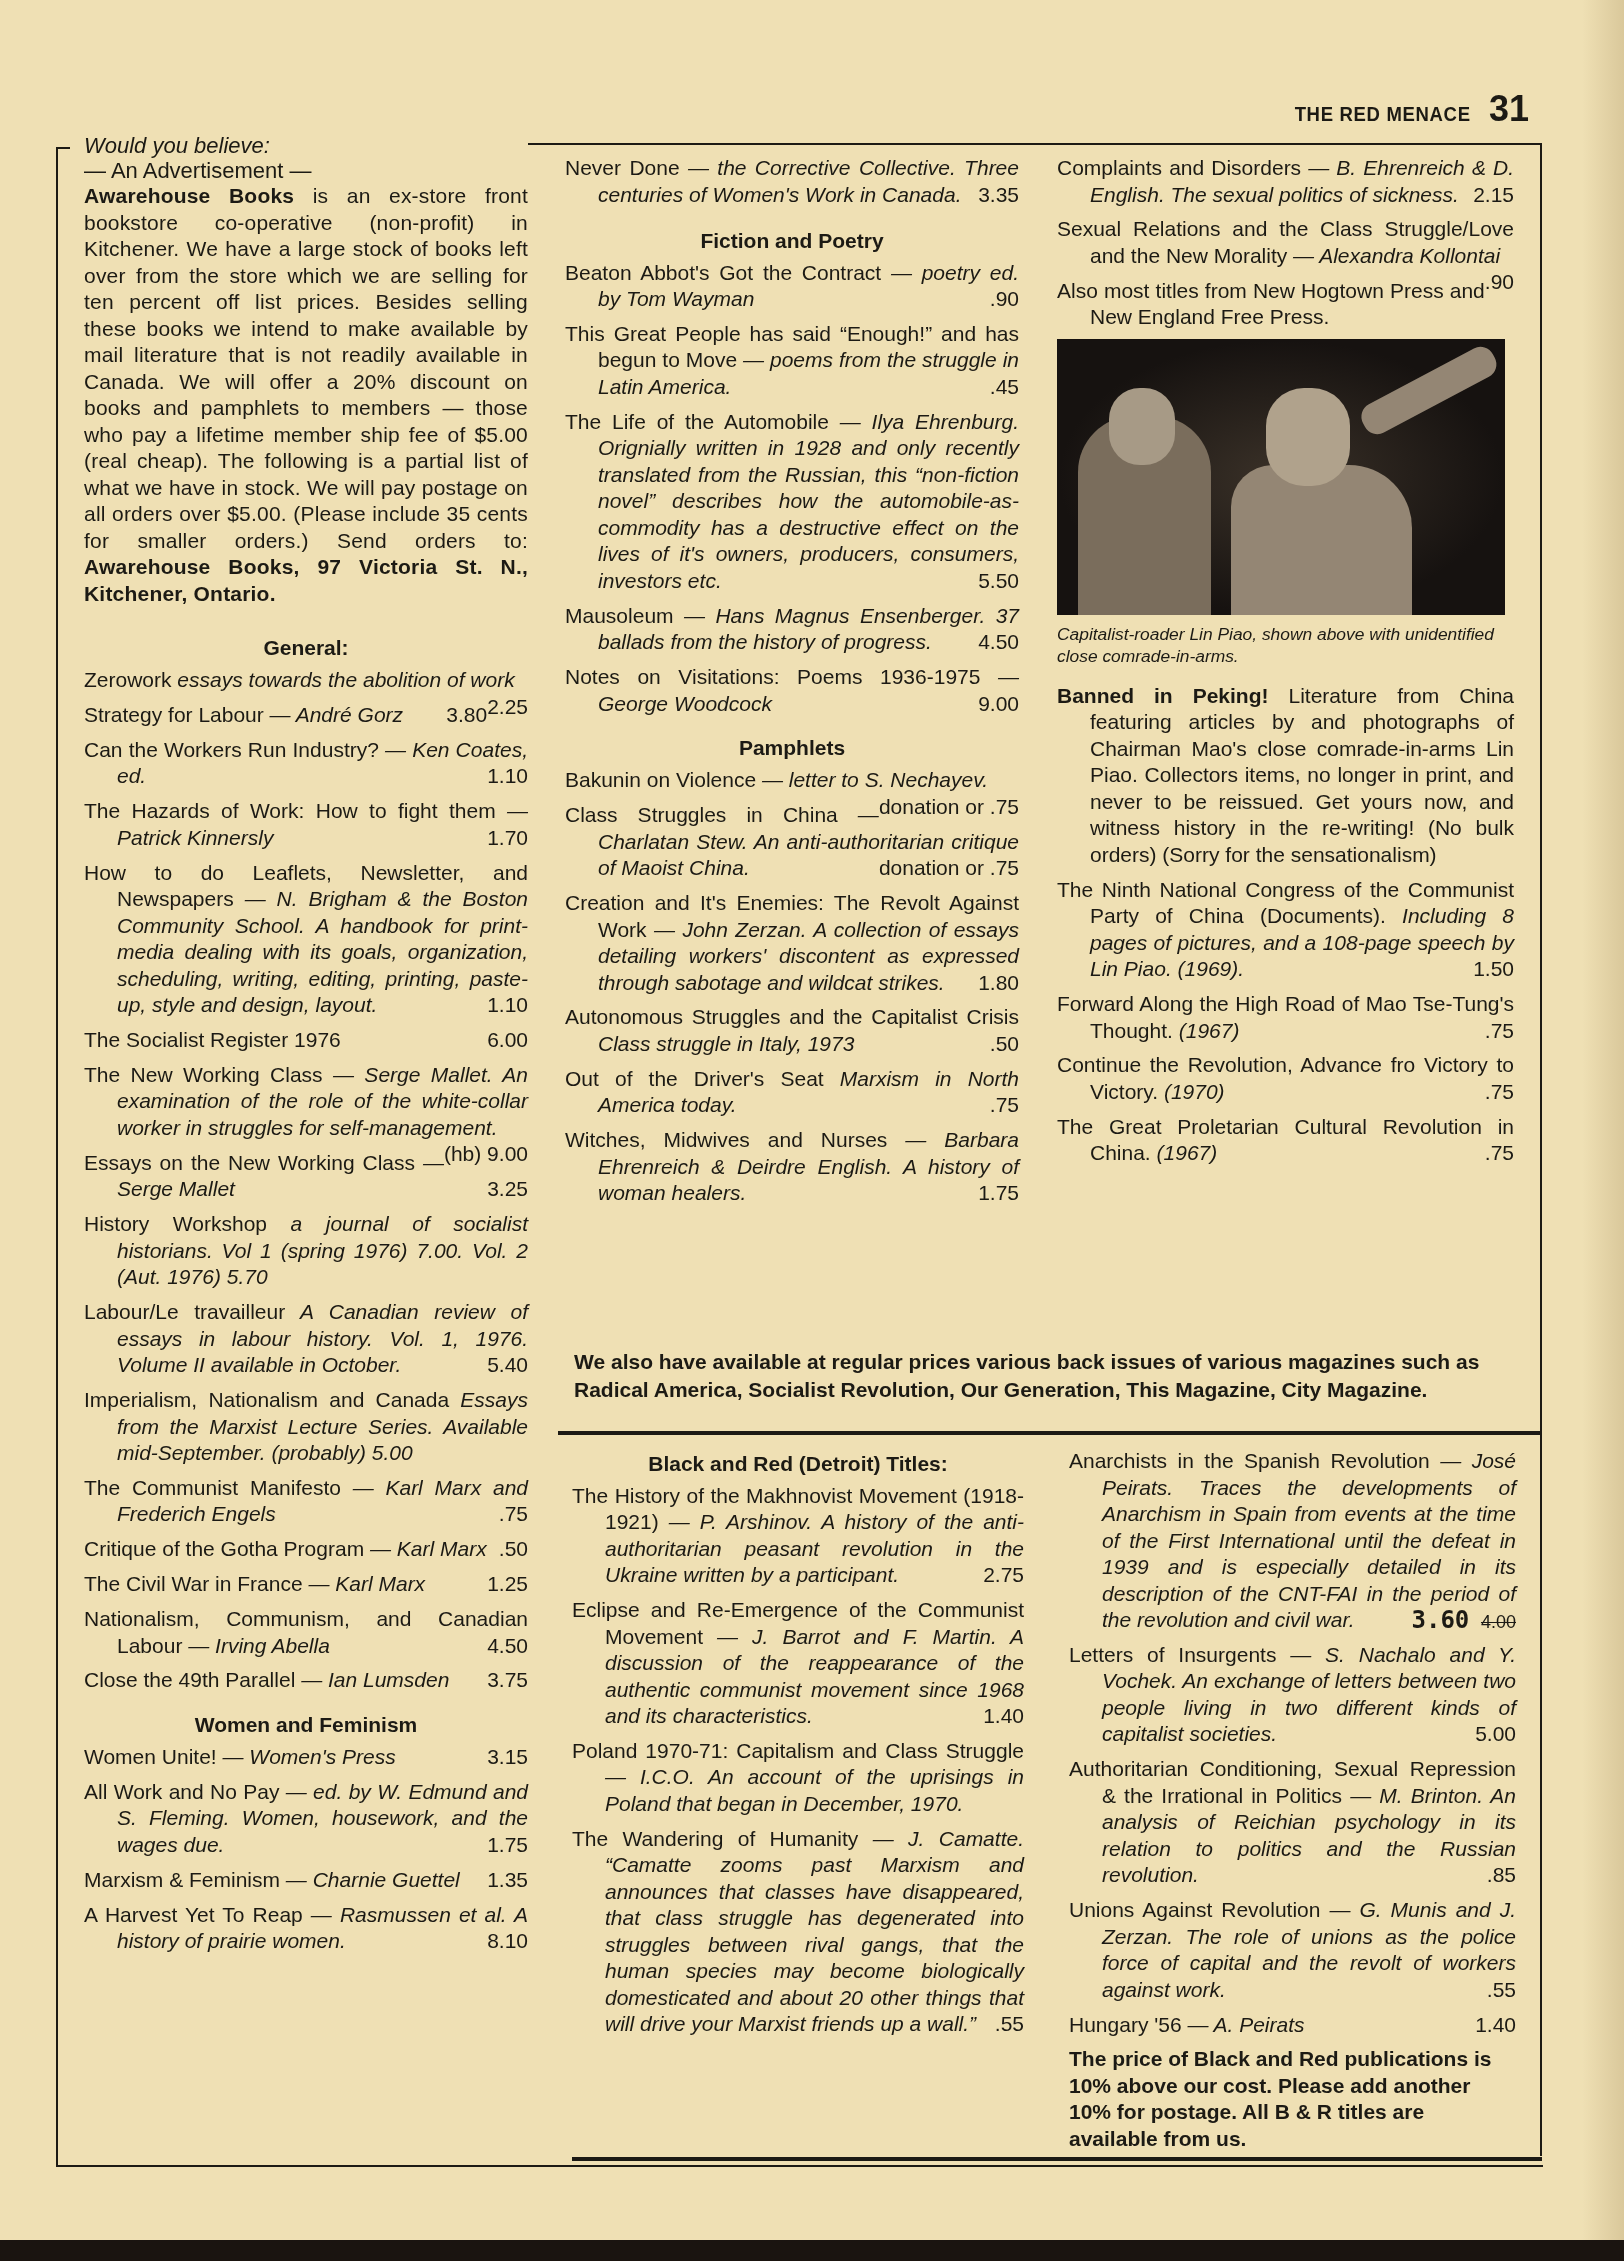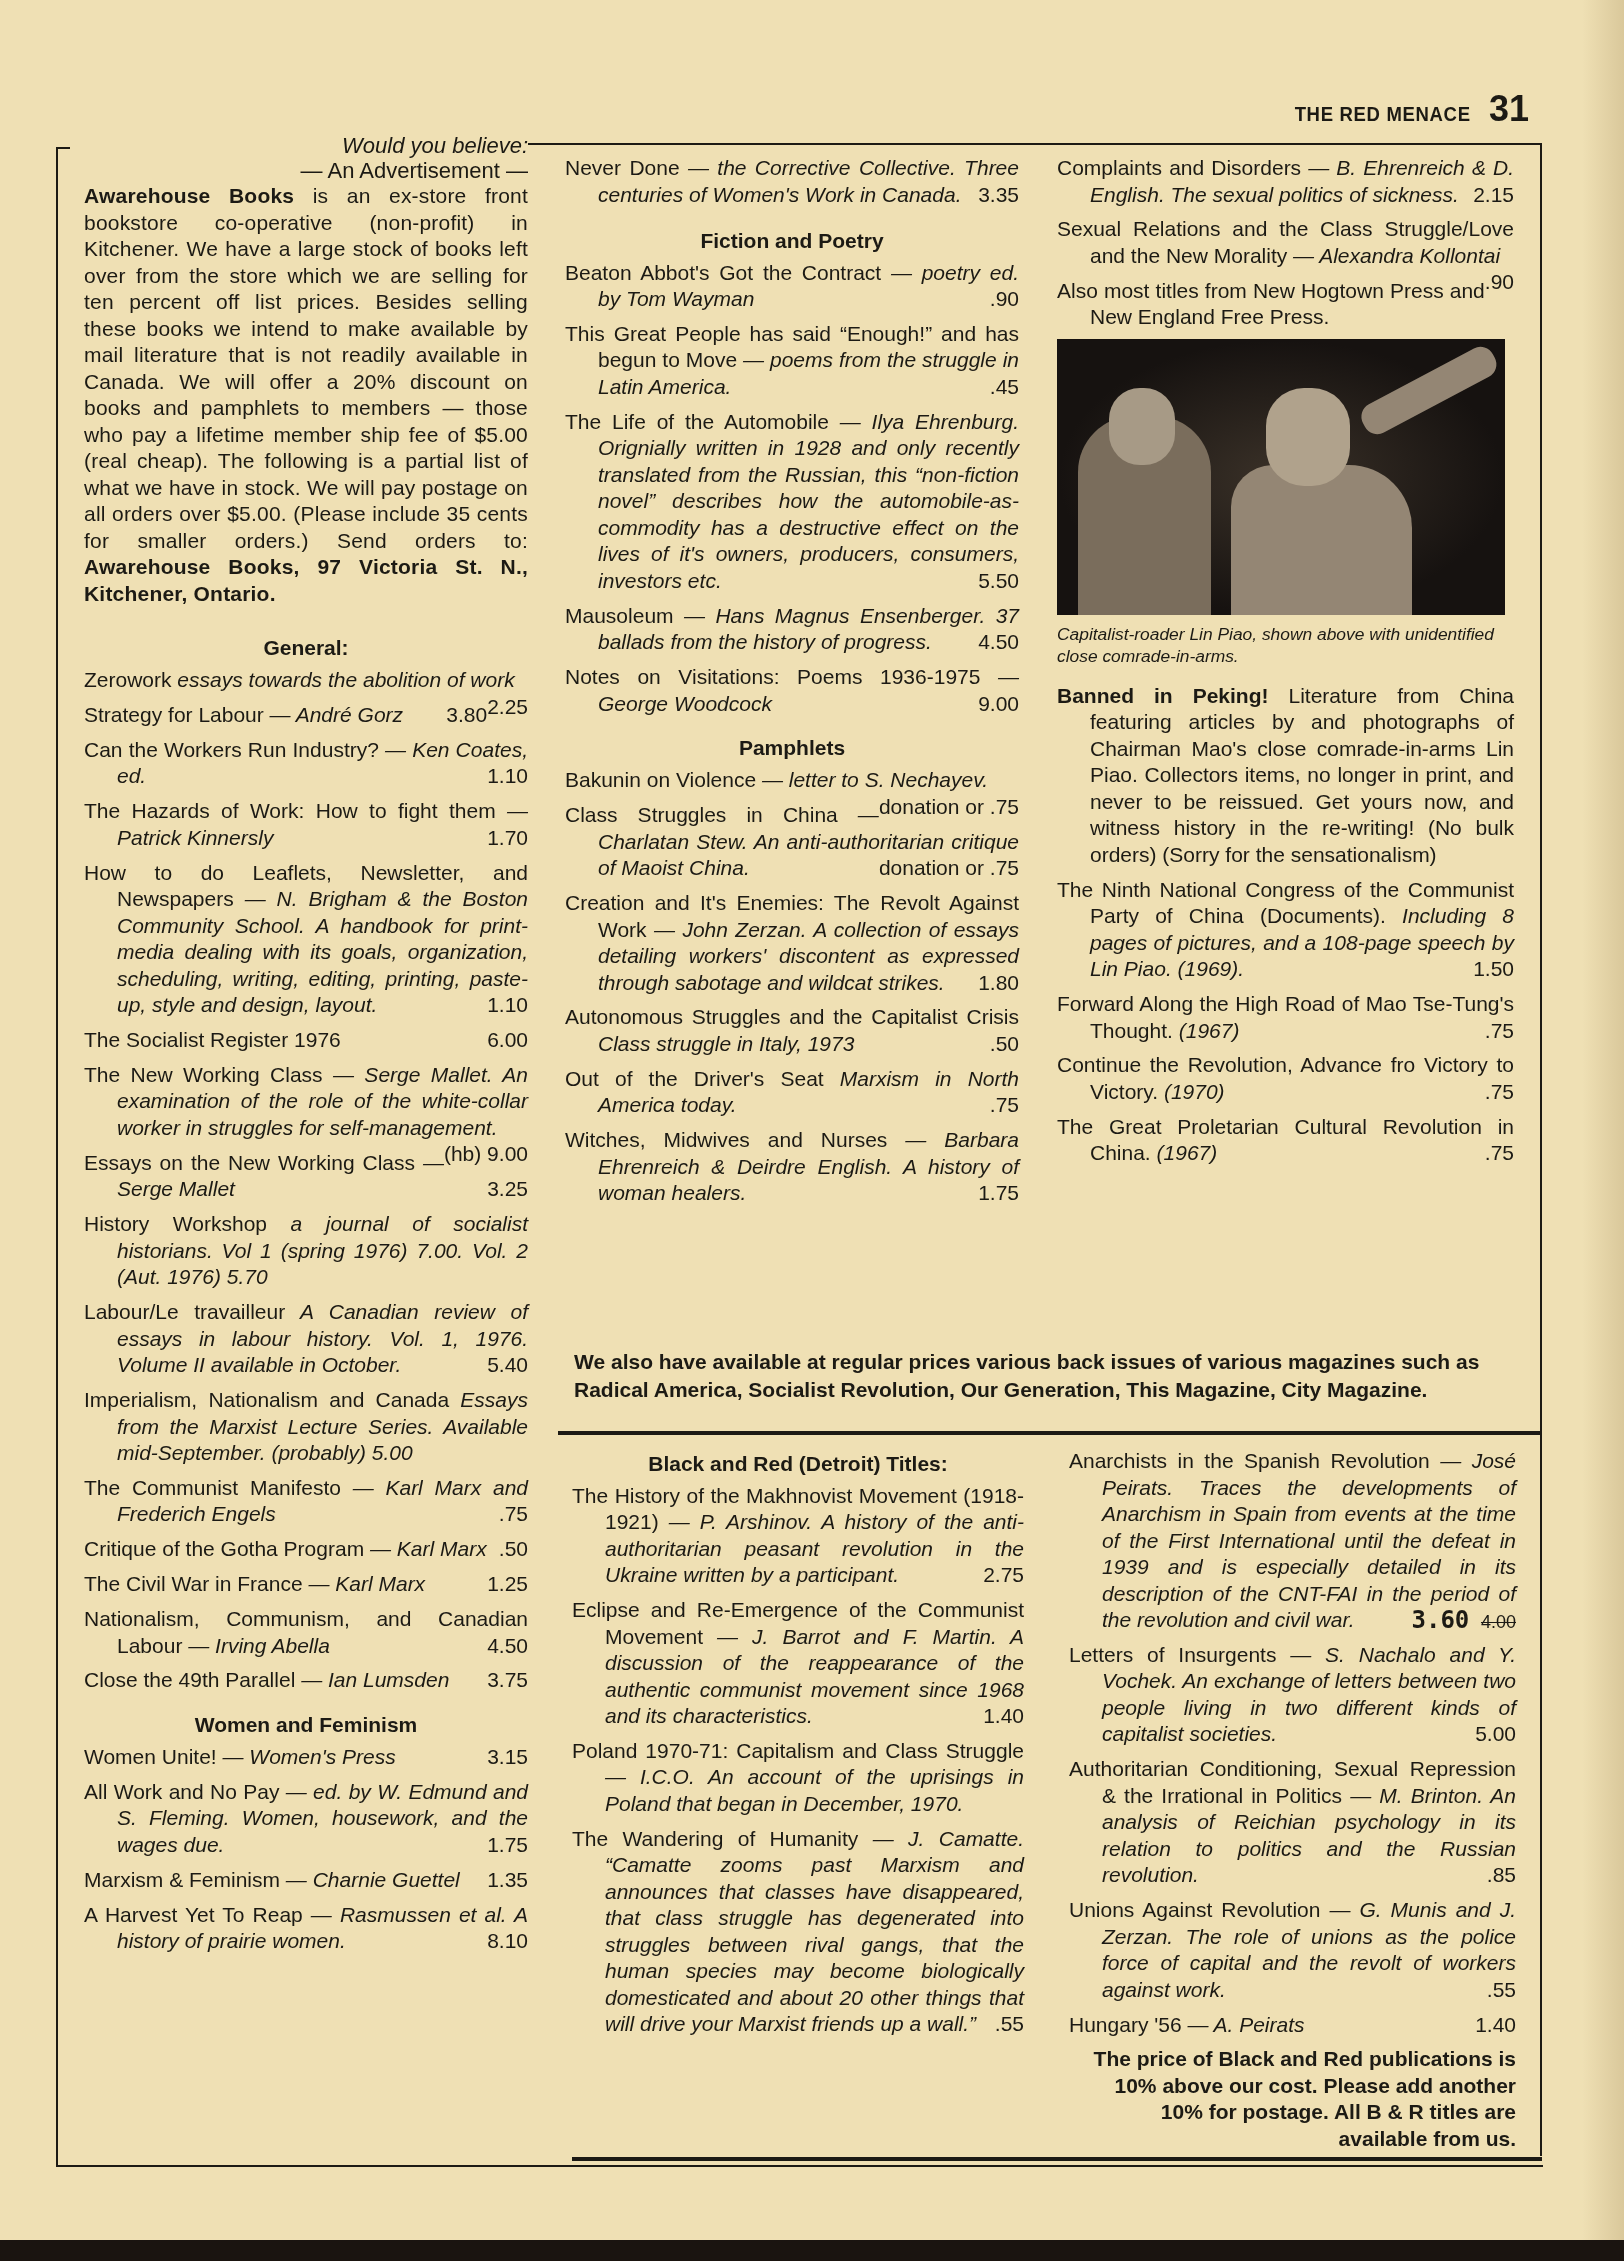--- a/index.html
+++ b/index.html
@@ -13,21 +13,21 @@
   .rule{position:absolute;background:#1c1a14;}
   .col{position:absolute;font-size:21px;line-height:26.5px;}
   .col p{margin:0 0 8.4px 0;}
   .item{padding-left:33px;text-indent:-33px;text-align:justify;margin:0 0 8.4px 0;}
   .item .t{font-weight:normal;}
   .item .a{font-style:italic;}
   .price{float:right;text-indent:0;}
   .sec{font-weight:bold;margin:14px 0 5.6px 0;text-align:center;}
   .b{font-weight:bold;}
   .i{font-style:italic;}
-  .center{text-align:right;}
+  .center{text-align:left;}
   .intro{text-align:justify;letter-spacing:0.2px;}
   .bold-note{font-weight:bold;font-family:"Liberation Sans",sans-serif;}
   .hand{font-family:"DejaVu Sans Mono",monospace;font-weight:bold;font-size:24px;}
   .strike{text-decoration:line-through;font-size:18px;margin-top:24px;}
   .photo{width:448px;height:276px;background:radial-gradient(ellipse at 50% 50%,#3a3128 0%,#161210 70%);position:relative;overflow:hidden;}
   .fig1{position:absolute;left:21px;top:77px;width:133px;height:202px;background:#7a6d5c;border-radius:56px 56px 0 0;}
   .fig1h{position:absolute;left:52px;top:49px;width:66px;height:77px;background:#a79a86;border-radius:31px;}
   .fig2{position:absolute;left:174px;top:126px;width:181px;height:161px;background:#948674;border-radius:42px 63px 0 0;}
   .fig2h{position:absolute;left:209px;top:49px;width:84px;height:98px;background:#b0a28c;border-radius:38px;}
   .arm{position:absolute;left:307px;top:70px;width:147px;height:32px;background:#948674;transform:rotate(-28deg);transform-origin:left center;border-radius:14px;}
@@ -157,15 +157,15 @@
       <span class="hand">3.60</span>
       &nbsp;<span class="strike">4.00</span>
     </span>
   </p>
   <div>
       <p class="item"><span class="t">Letters of Insurgents</span><span class="a"> — S. Nachalo and Y. Vochek. An exchange of letters between two people living in two different kinds of capitalist societies.</span><span class="price">5.00</span></p>
       <p class="item"><span class="t">Authoritarian Conditioning, Sexual Repression &amp; the Irrational in Politics</span><span class="a"> — M. Brinton. An analysis of Reichian psychology in its relation to politics and the Russian revolution.</span><span class="price">.85</span></p>
       <p class="item"><span class="t">Unions Against Revolution</span><span class="a"> — G. Munis and J. Zerzan. The role of unions as the police force of capital and the revolt of workers against work.</span><span class="price">.55</span></p>
       <p class="item"><span class="t">Hungary '56</span><span class="a"> — A. Peirats</span><span class="price">1.40</span></p>
     </div>
-  <p class="bold-note" style="margin-top:4.2px;text-align:right;">The price of Black and Red publications is 10% above our cost. Please add another 10% for postage. All B &amp; R titles are available from us.</p>
+  <p class="bold-note" style="margin-top:4.2px;">The price of Black and Red publications is 10% above our cost. Please add another 10% for postage. All B &amp; R titles are available from us.</p>
 </div>
 
 
 </body></html>

